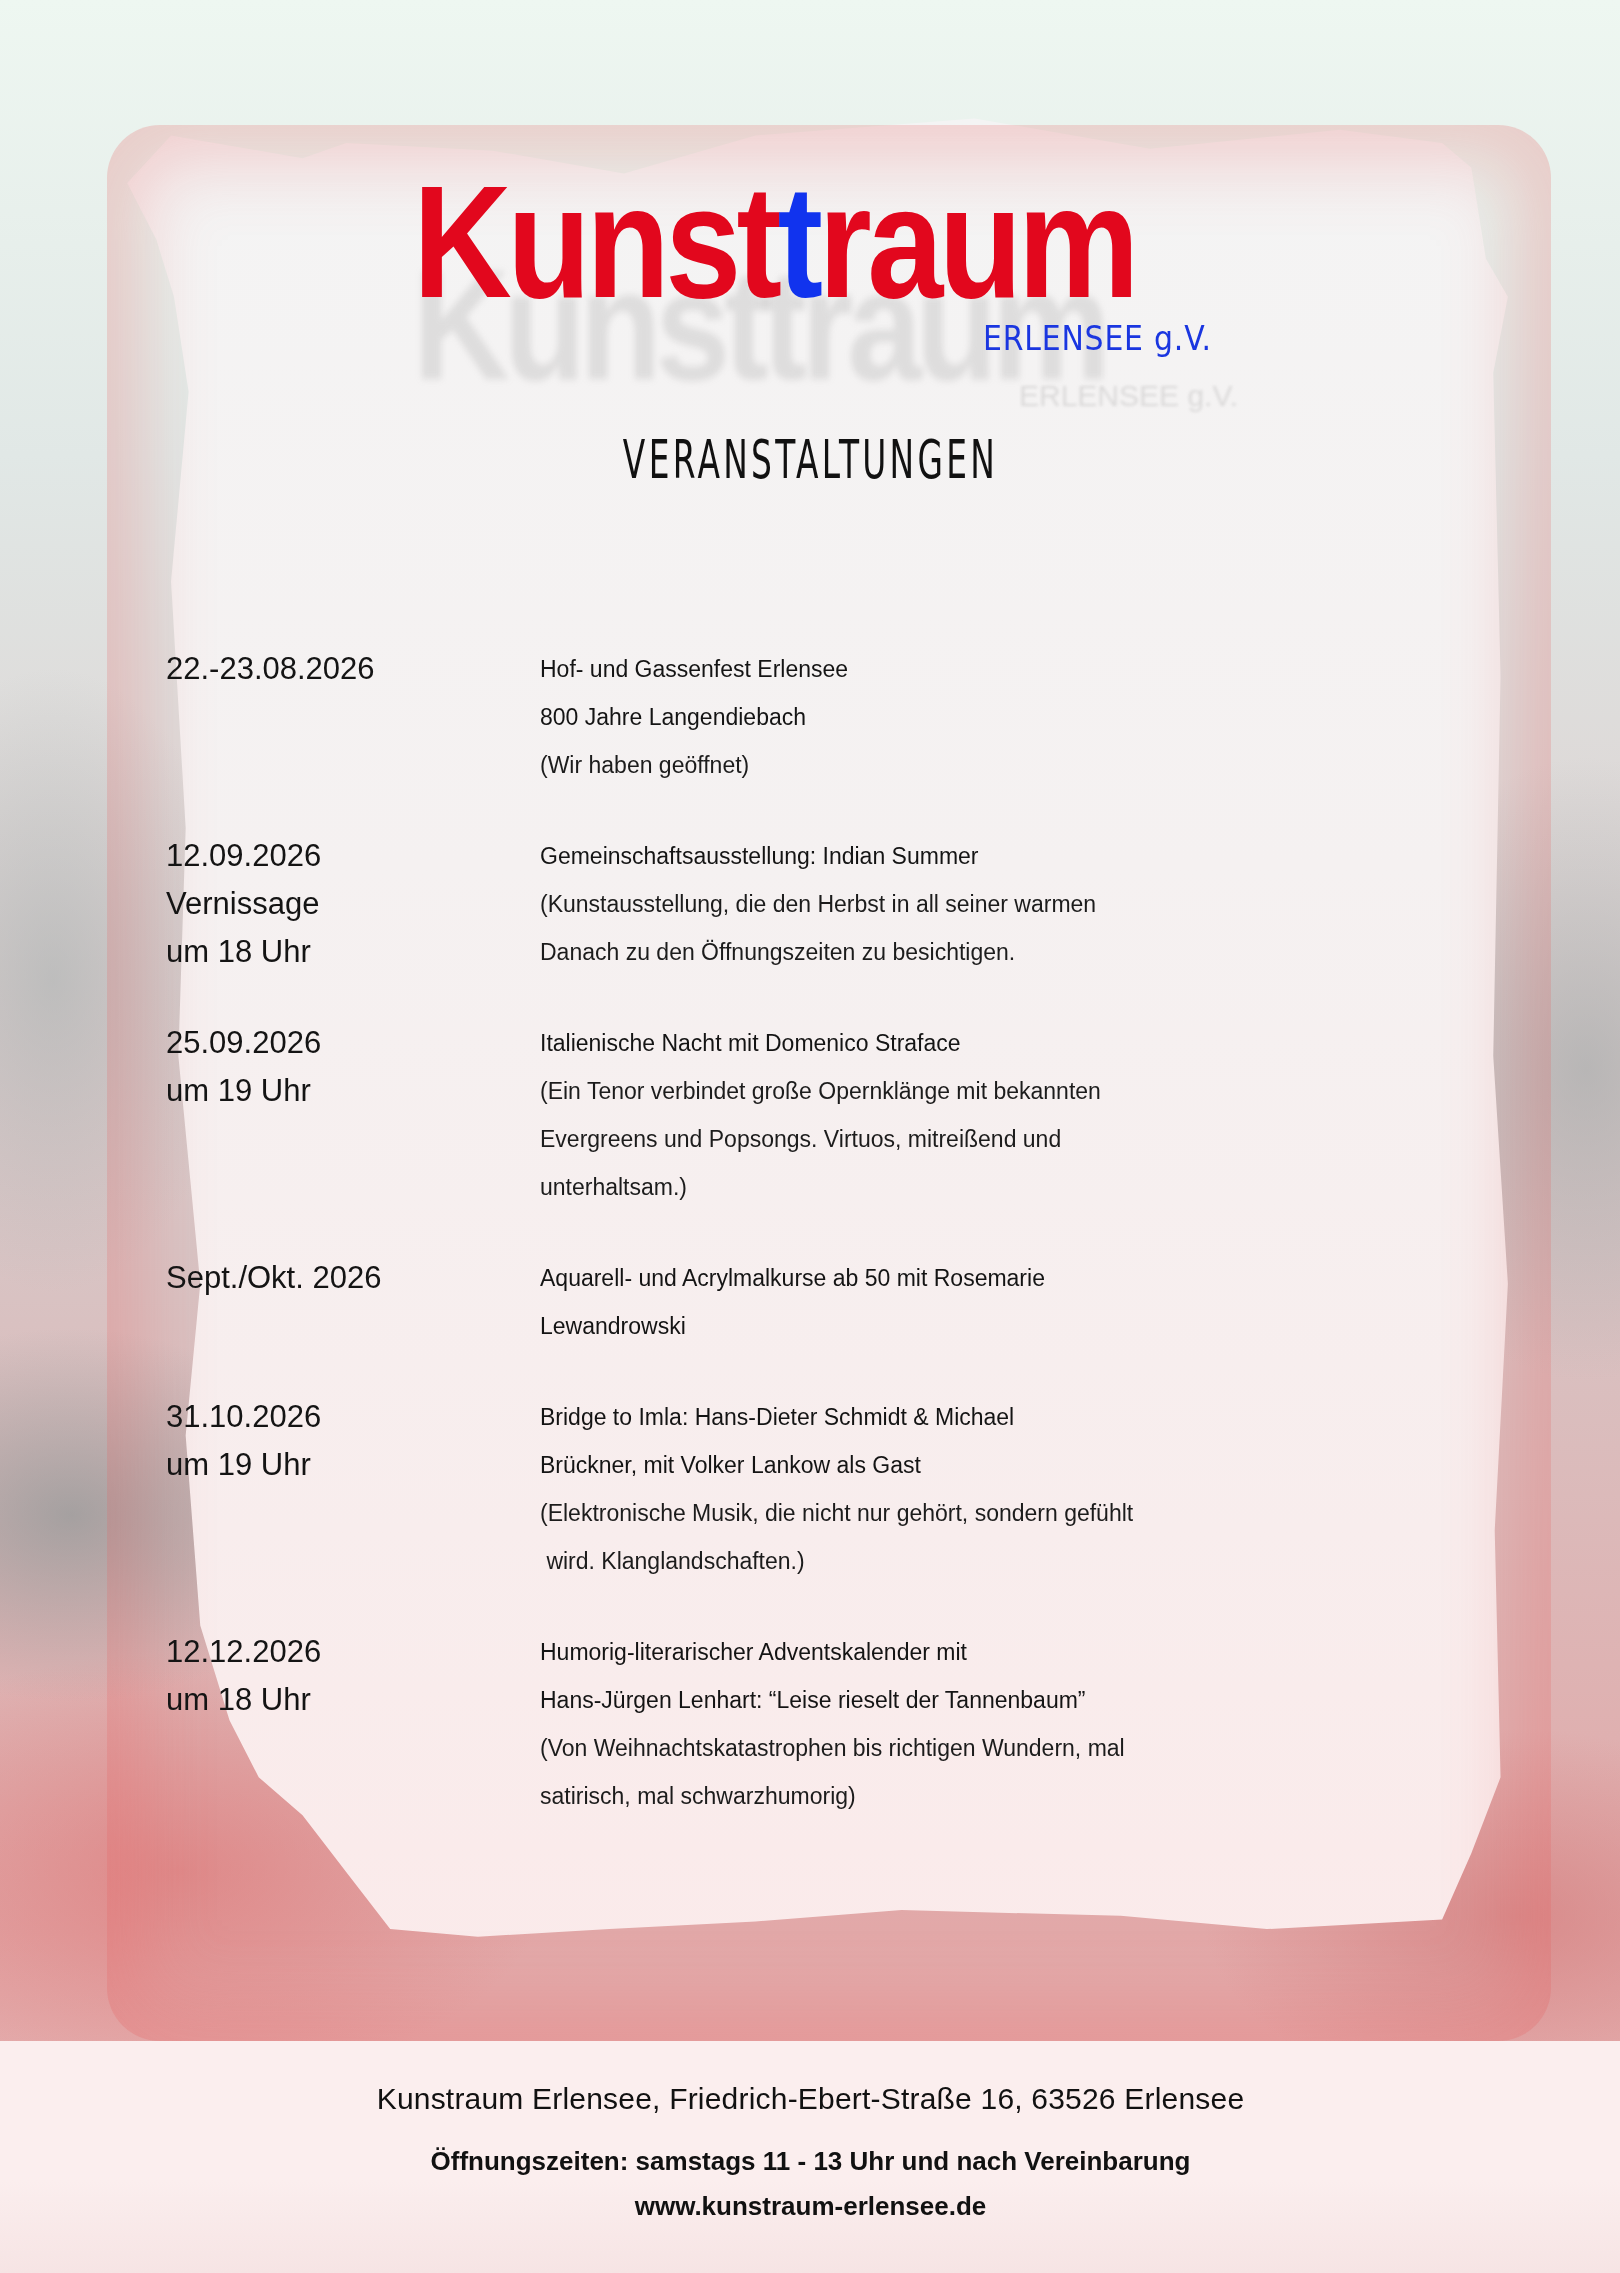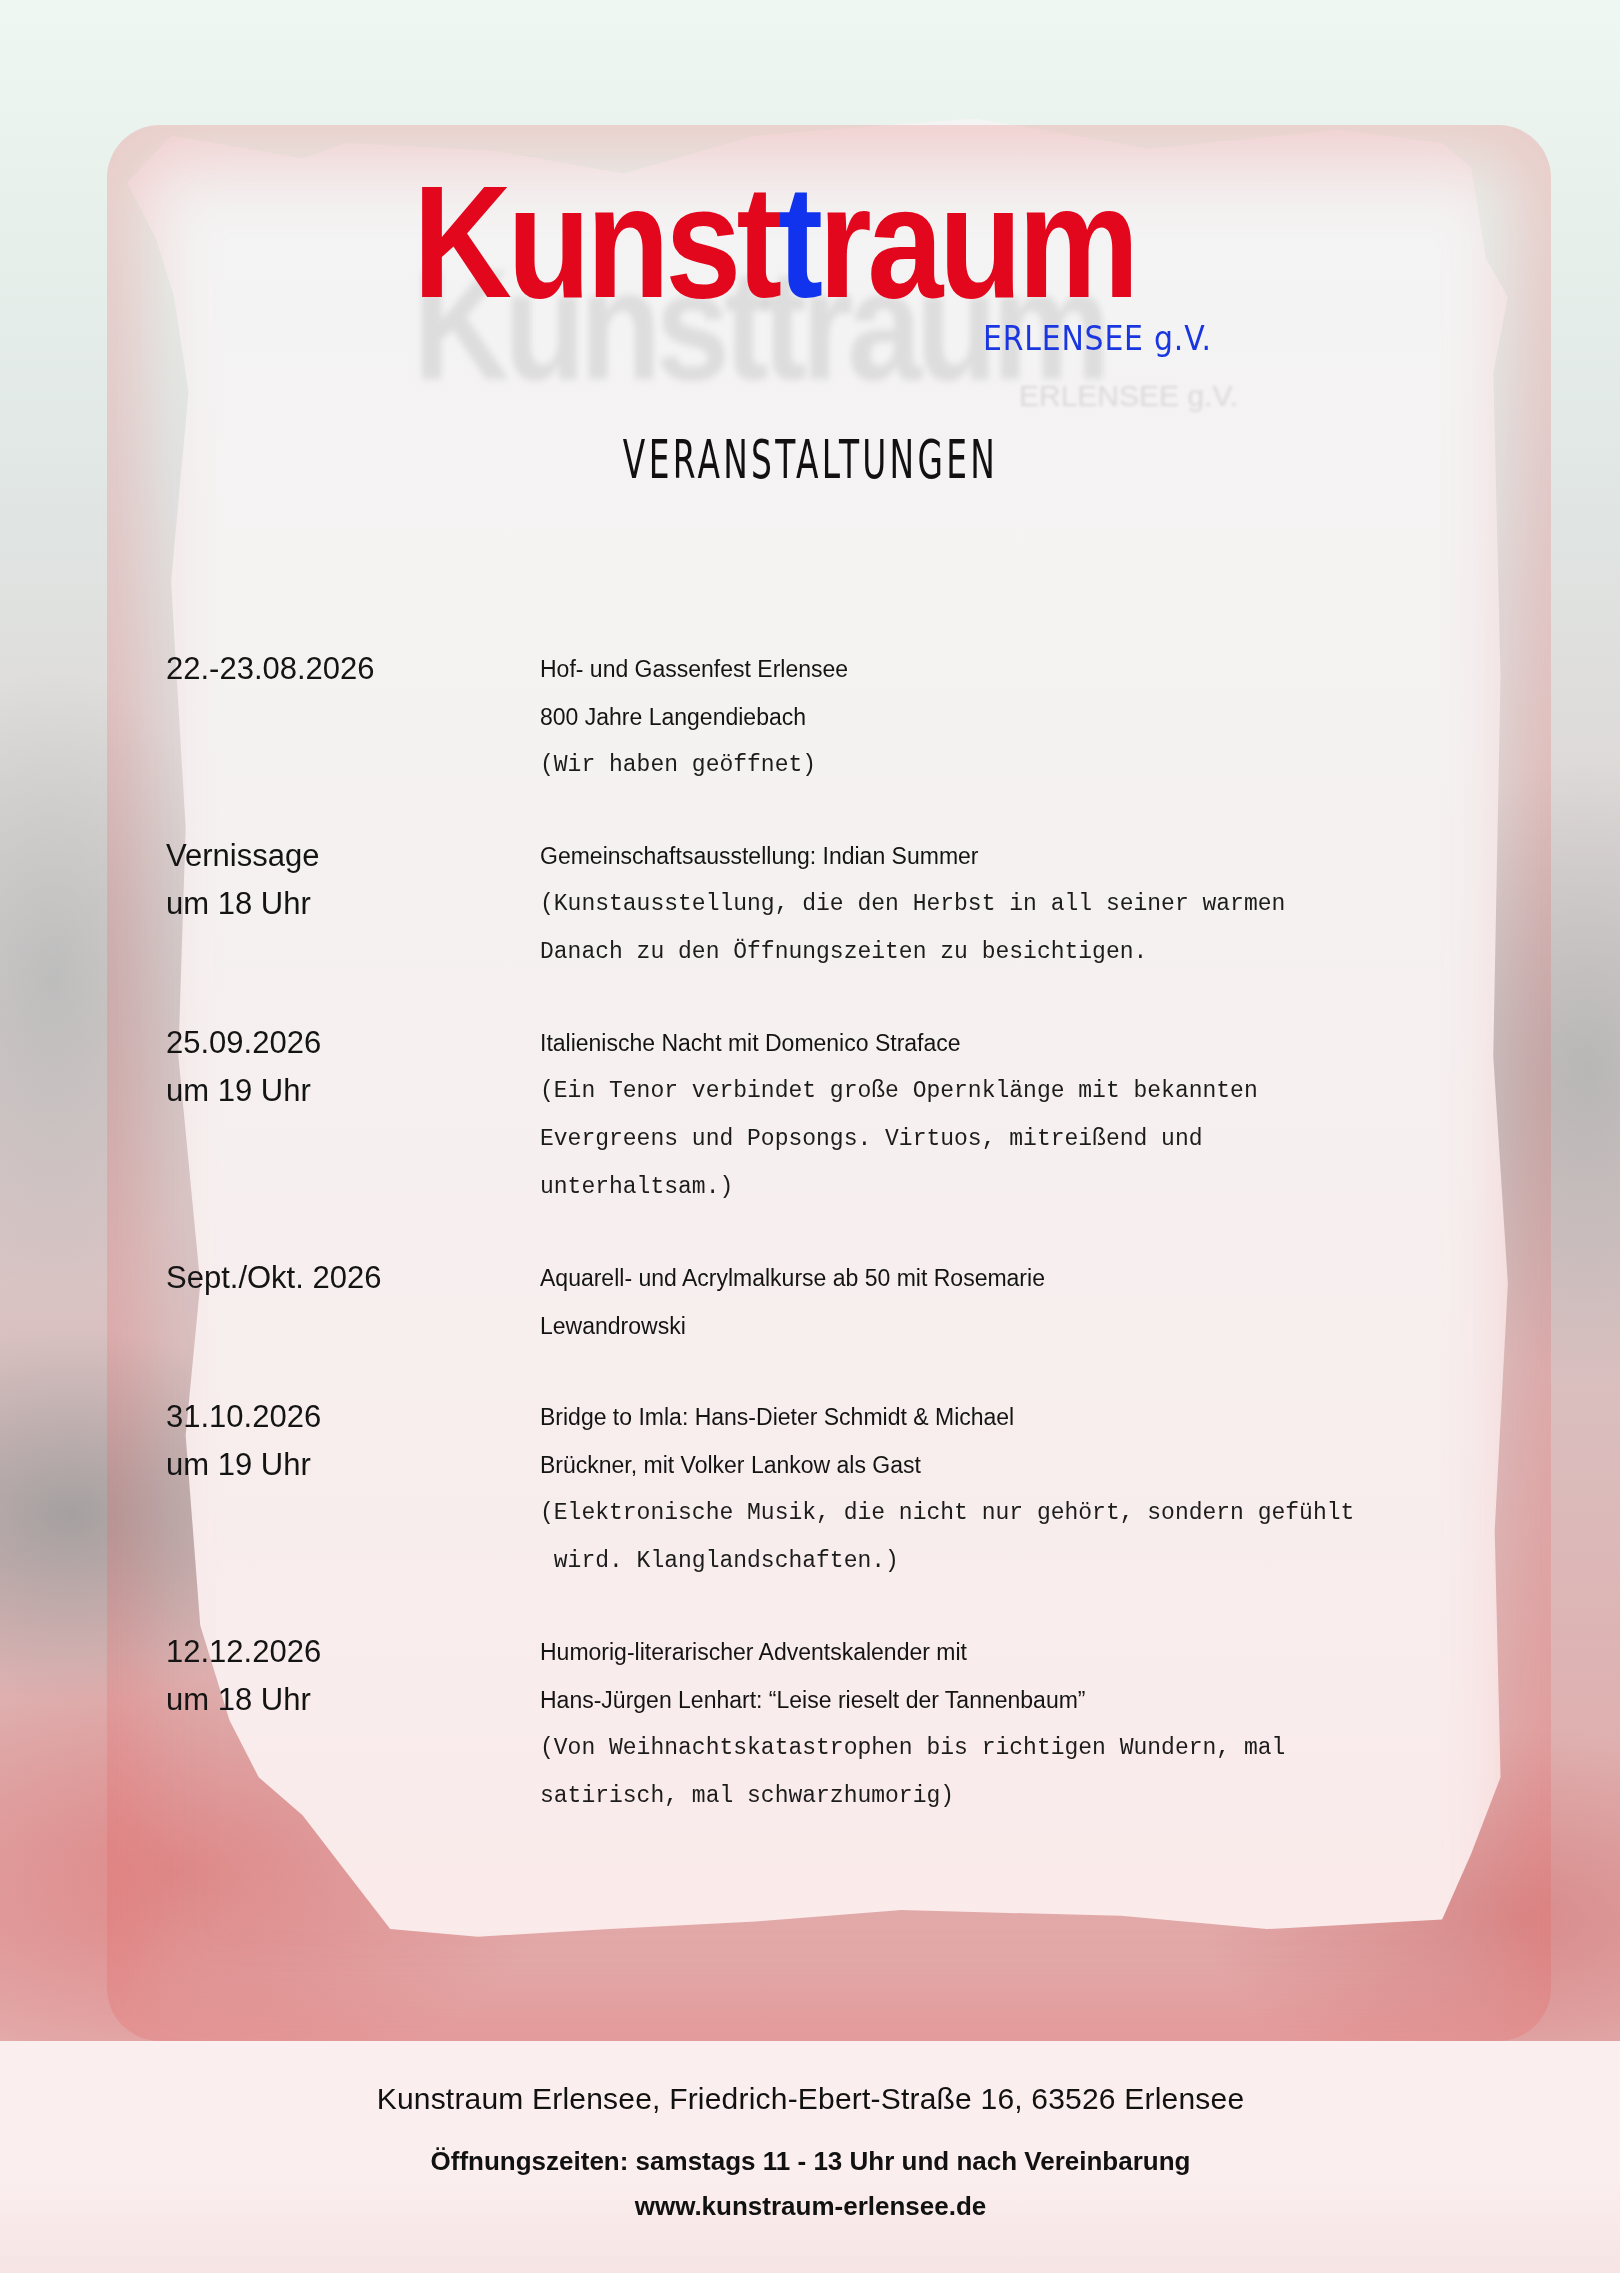--- a/index.html
+++ b/index.html
@@ -116,21 +116,21 @@
   .event-date {
     width: 374px; flex: 0 0 374px;
     font-size: 31px; line-height: 48px; color: #141414;
   }
   .event-date div { white-space: nowrap; }
   .event-body {
     flex: 1;
     font-size: 23px; line-height: 48px; color: #141414;
   }
   .event-body .title-line { font-weight: normal; }
-  .event-body .desc-line { color: #1c1c1c; font-family: Liberation Mono, monospace; }
+  .event-body .desc-line { color: #1c1c1c; }
 </style>
 </head>
 <body>
 
 <div class="bg"></div>
 <div class="sheet"></div>
 <div class="sheet-glow"></div>
 
 <div class="logo">
   <div class="logo-shadow">
@@ -151,20 +151,21 @@
         <div>22.-23.08.2026</div>
       </div>
       <div class="event-body">
         <div class="title-line">Hof- und Gassenfest Erlensee</div>
         <div class="title-line">800 Jahre Langendiebach</div>
         <div class="desc-line" style="white-space: pre;">(Wir haben geöffnet)</div>
       </div>
     </div>
     <div class="event">
       <div class="event-date">
+        <div>12.09.2026</div>
         <div>Vernissage</div>
         <div>um 18 Uhr</div>
       </div>
       <div class="event-body">
         <div class="title-line">Gemeinschaftsausstellung: Indian Summer</div>
         <div class="desc-line" style="white-space: pre;">(Kunstausstellung, die den Herbst in all seiner warmen</div>
         <div class="desc-line" style="white-space: pre;">Danach zu den Öffnungszeiten zu besichtigen.</div>
       </div>
     </div>
     <div class="event">

